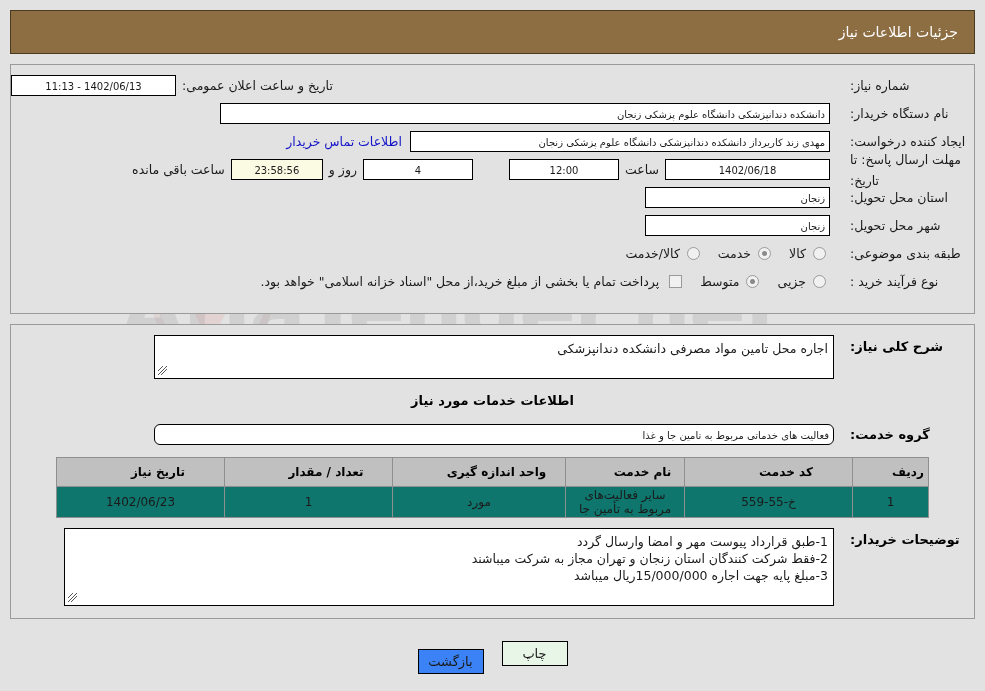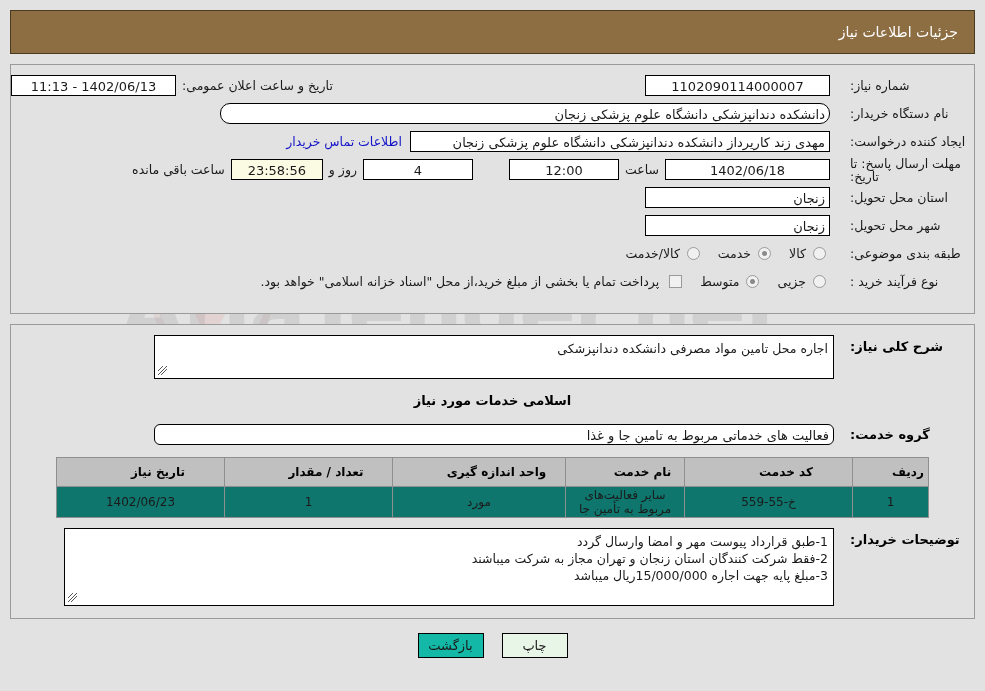--- a/index.html
+++ b/index.html
@@ -91,38 +91,38 @@
   }
   .lbl {
     width: 118px;
     text-align: left;
     padding-left: 20px;
     color: #1a1a1a;
     font-size: 12.5px;
     line-height: 14px;
     flex: none;
   }
-  .lbl.two-line { line-height: 13px; font-size: 12.5px; }
+  .lbl.two-line { line-height: 21px; font-size: 12.5px; }
 
   .fld {
     background: #ffffff;
     border: 1px solid #000000;
     height: 21px;
     line-height: 21px;
     box-sizing: border-box;
-    font-size: 13px;
+    font-size: 10px;
     color: #1a1a1a;
     padding: 0 4px;
     overflow: hidden;
     white-space: nowrap;
     flex: none;
   }
 
   .fld.w-need   { width: 185px; text-align: center; }
-  .fld.w-org    { width: 610px; text-align: right; border-radius: 10px; }
+  .fld.w-org    { width: 610px; text-align: right; }
   .fld.w-creator{ width: 420px; text-align: right; }
   .fld.w-date   { width: 165px; text-align: center; }
   .fld.w-time   { width: 110px; text-align: center; }
   .fld.w-days   { width: 110px; text-align: center; }
   .fld.w-prov   { width: 185px; text-align: right; }
 
   .fld.timer {
     width: 92px;
     background: #fbfbe4;
     text-align: center;
@@ -291,21 +291,21 @@
     border: 1px solid #000;
     font-size: 13px;
     padding: 4px 0;
     width: 66px;
     text-align: center;
     cursor: pointer;
     color: #1a1a1a;
     box-sizing: border-box;
   }
   .btn.print  { background: #e8f6e8; }
-  .btn.back   { background: #14b8a6; }
+  .btn.back   { background: #3b82f6; margin-top: 16px; }
 </style>
 </head>
 <body>
 
 <div class="watermark">
   <svg class="wm-shield" viewBox="0 0 128 150">
     <path d="M64 4 L122 26 L122 76 C122 112 96 136 64 146 C32 136 6 112 6 76 L6 26 Z" fill="none" stroke="rgba(200,150,150,0.35)" stroke-width="7"></path>
     <path d="M38 56 L62 104 L92 44" fill="none" stroke="rgba(226,168,168,0.55)" stroke-width="20" stroke-linecap="butt" stroke-linejoin="miter"></path>
   </svg>
   <div class="wm-text">AriaTender.net</div>
@@ -314,21 +314,20 @@
 <div class="page">
 
   <div class="titlebar">
     <div class="title">جزئیات اطلاعات نیاز</div>
   </div>
 
   <div class="panel top">
 
     <div class="row">
       <div class="lbl">شماره نیاز:</div>
-      <div class="fld w-need">1102090114000007</div>
       <div class="spacer"></div>
       <div class="inline-txt">تاریخ و ساعت اعلان عمومی:</div>
       <div class="fld w-date">1402/06/13 - 11:13</div>
     </div>
 
     <div class="row">
       <div class="lbl">نام دستگاه خریدار:</div>
       <div class="fld w-org">دانشکده دندانپزشکی دانشگاه علوم پزشکی زنجان</div>
     </div>
 
@@ -394,21 +393,21 @@
       <div class="ta-lbl">شرح کلی نیاز:</div>
       <div class="ta desc">اجاره محل تامین مواد مصرفی دانشکده دندانپزشکی
         <svg class="grip" viewBox="0 0 12 12">
           <line x1="1" y1="10" x2="10" y2="1" stroke="#555" stroke-width="1"></line>
           <line x1="1" y1="6" x2="6" y2="1" stroke="#555" stroke-width="1"></line>
           <line x1="4" y1="10" x2="10" y2="4" stroke="#555" stroke-width="1"></line>
         </svg>
       </div>
     </div>
 
-    <div class="section-title">اسلامی خدمات مورد نیاز</div>
+    <div class="section-title">اطلاعات خدمات مورد نیاز</div>
 
     <div class="row" style="margin-bottom:10px;">
       <div class="ta-lbl" style="padding-top:0;">گروه خدمت:</div>
       <div class="fld" style="width:680px;border-radius:6px;">فعالیت های خدماتی مربوط به تامین جا و غذا</div>
     </div>
 
     <div class="tbl-wrap">
       <table class="items">
         <thead>
           <tr>

